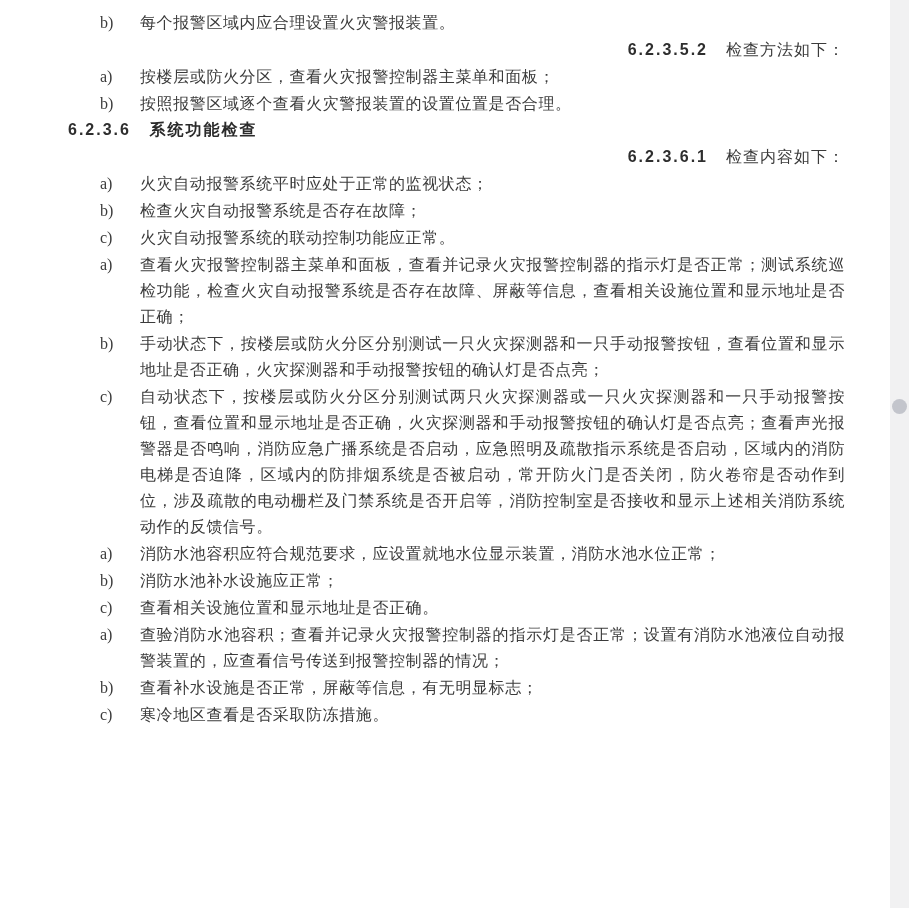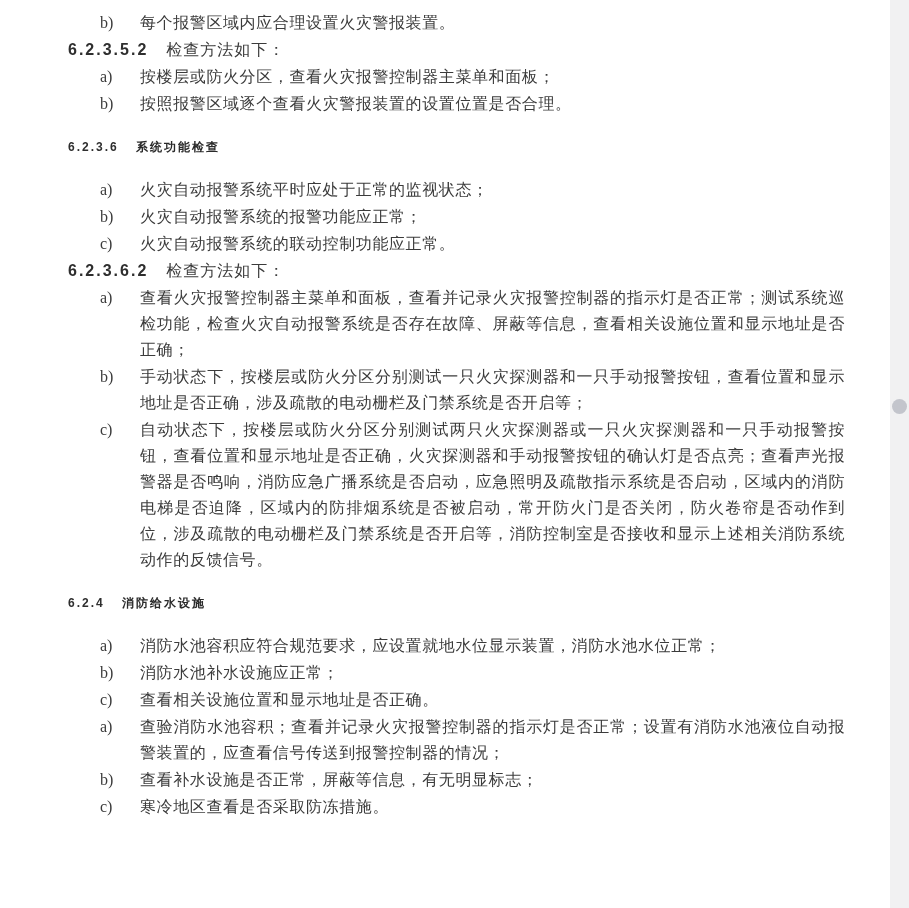--- a/index.html
+++ b/index.html
@@ -20,38 +20,39 @@
     top: 0;
     width: 890px;
     box-sizing: border-box;
     padding: 9px 45px 0 68px;
     color: #3b3b3b;
     font-size: 16px;
     line-height: 26px;
   }
   .clause {
     margin: 1px 0 0 0;
+    text-align: right;
   }
   .num {
     font-family: "Liberation Sans", "DejaVu Sans", sans-serif;
     font-weight: bold;
     letter-spacing: 2px;
     color: #2e2e2e;
     margin-right: 14px;
     white-space: nowrap;
   }
   .clause .title {
     letter-spacing: 1px;
   }
   .heading {
-    margin: 17px 0;
+    margin: 0 0;
     font-family: "Liberation Sans", "DejaVu Sans", sans-serif;
     font-weight: bold;
     color: #2a2a2a;
-    font-size: 12px;
+    font-size: 16px;
   }
   .heading .title {
     letter-spacing: 2px;
   }
   .list-item {
     display: flex;
     margin: 1px 0 0 32px;
   }
   .list-item .label {
     flex: 0 0 40px;
@@ -100,60 +101,56 @@
   <div class="list-item">
     <span class="label">b)</span>
     <span class="text">按照报警区域逐个查看火灾警报装置的设置位置是否合理。</span>
   </div>
 
   <p class="heading">
     <span class="num">6.2.3.6</span>
     <span class="title">系统功能检查</span>
   </p>
 
+  <p class="clause">
+    <span class="num">6.2.3.6.1</span>
+    <span class="title">检查内容如下：</span>
+  </p>
 
   <div class="list-item">
     <span class="label">a)</span>
     <span class="text">火灾自动报警系统平时应处于正常的监视状态；</span>
   </div>
 
   <div class="list-item">
     <span class="label">b)</span>
-    <span class="text">火灾自动报警系统的报警功能应正常；</span>
+    <span class="text">检查火灾自动报警系统是否存在故障；</span>
   </div>
 
   <div class="list-item">
     <span class="label">c)</span>
     <span class="text">火灾自动报警系统的联动控制功能应正常。</span>
   </div>
 
-  <p class="clause">
-    <span class="num">6.2.3.6.2</span>
-    <span class="title">检查方法如下：</span>
-  </p>
 
   <div class="list-item">
     <span class="label">a)</span>
     <span class="text">查看火灾报警控制器主菜单和面板，查看并记录火灾报警控制器的指示灯是否正常；测试系统巡检功能，检查火灾自动报警系统是否存在故障、屏蔽等信息，查看相关设施位置和显示地址是否正确；</span>
   </div>
 
   <div class="list-item">
     <span class="label">b)</span>
-    <span class="text">手动状态下，按楼层或防火分区分别测试一只火灾探测器和一只手动报警按钮，查看位置和显示地址是否正确，涉及疏散的电动栅栏及门禁系统是否开启等；</span>
+    <span class="text">手动状态下，按楼层或防火分区分别测试一只火灾探测器和一只手动报警按钮，查看位置和显示地址是否正确，火灾探测器和手动报警按钮的确认灯是否点亮；</span>
   </div>
 
   <div class="list-item">
     <span class="label">c)</span>
     <span class="text">自动状态下，按楼层或防火分区分别测试两只火灾探测器或一只火灾探测器和一只手动报警按钮，查看位置和显示地址是否正确，火灾探测器和手动报警按钮的确认灯是否点亮；查看声光报警器是否鸣响，消防应急广播系统是否启动，应急照明及疏散指示系统是否启动，区域内的消防电梯是否迫降，区域内的防排烟系统是否被启动，常开防火门是否关闭，防火卷帘是否动作到位，涉及疏散的电动栅栏及门禁系统是否开启等，消防控制室是否接收和显示上述相关消防系统动作的反馈信号。</span>
   </div>
 
-  <p class="heading">
-    <span class="num">6.2.4</span>
-    <span class="title">消防给水设施</span>
-  </p>
 
 
 
   <div class="list-item">
     <span class="label">a)</span>
     <span class="text">消防水池容积应符合规范要求，应设置就地水位显示装置，消防水池水位正常；</span>
   </div>
 
   <div class="list-item">
     <span class="label">b)</span>

